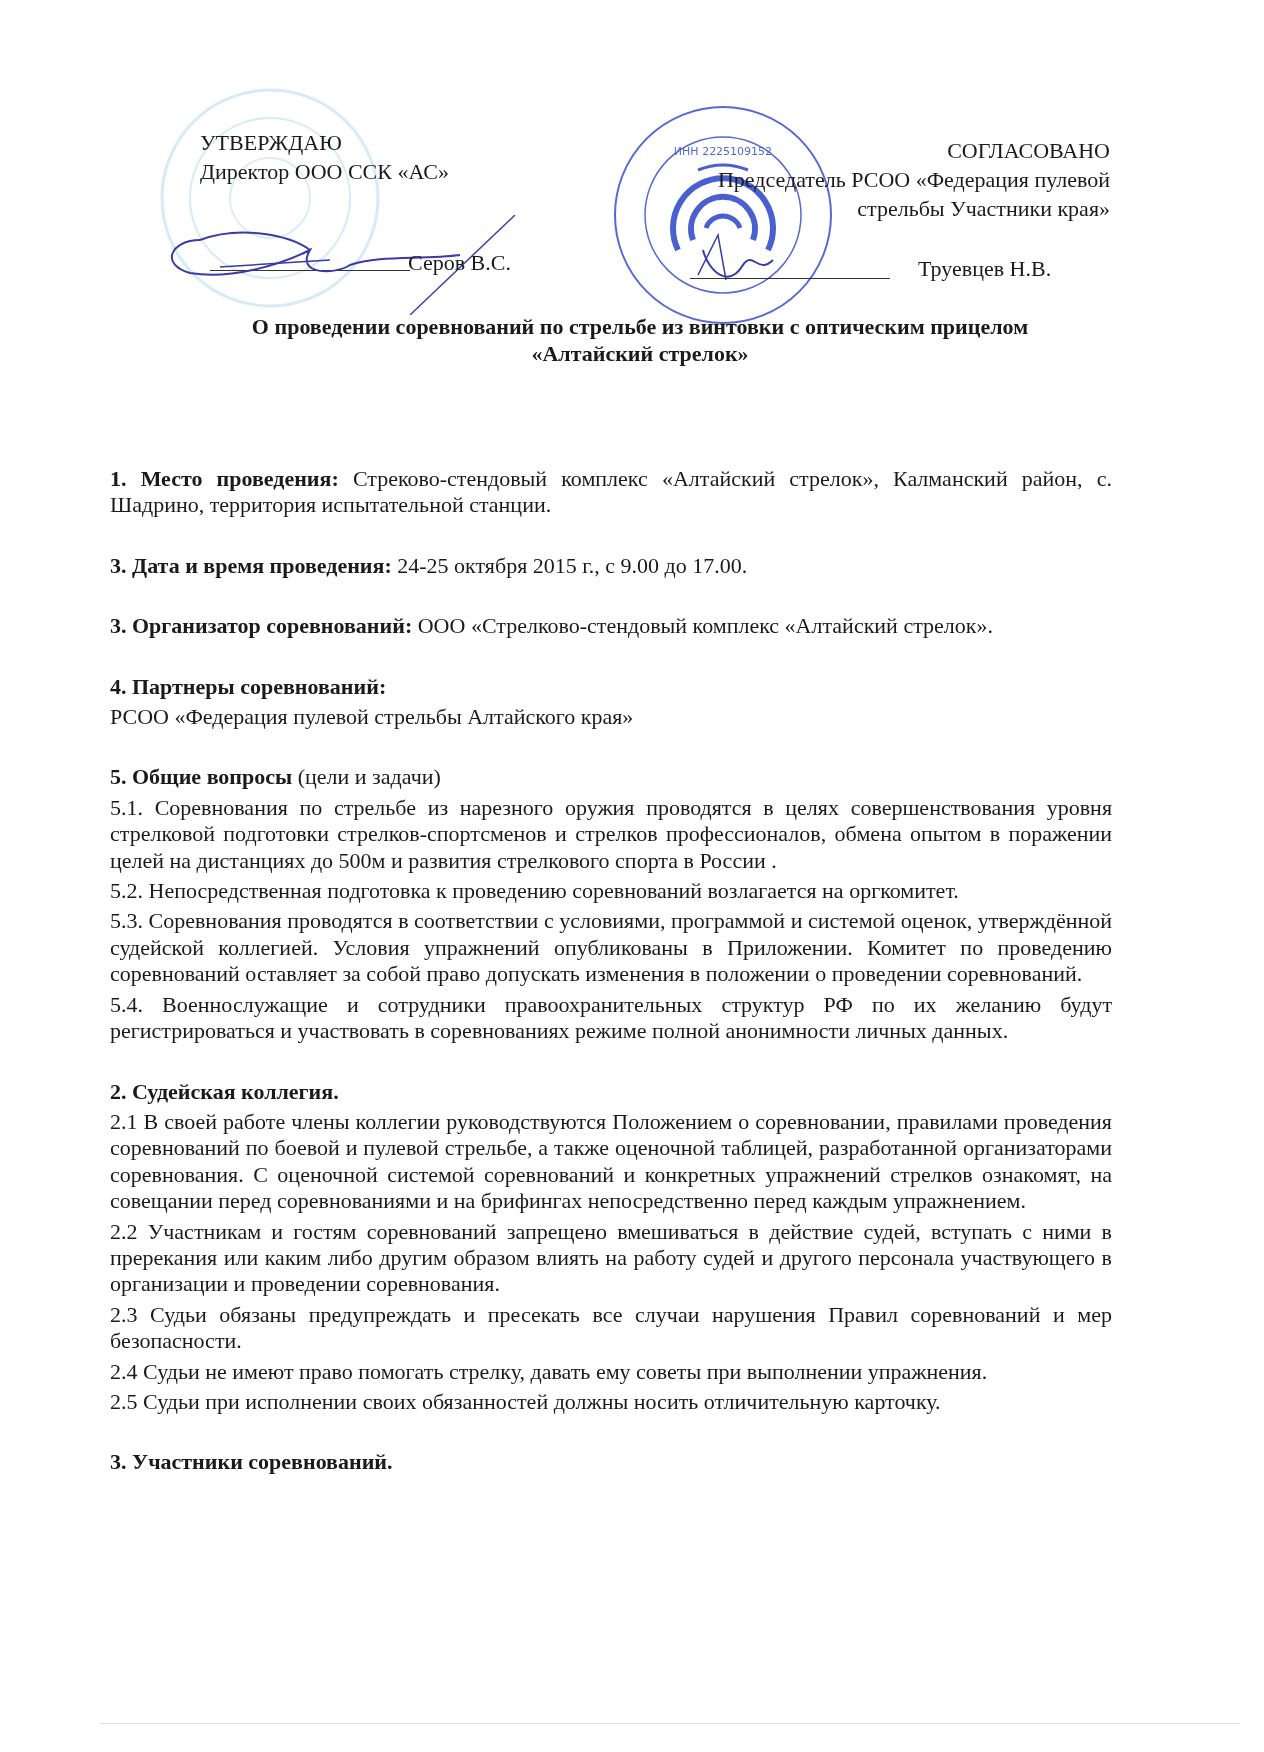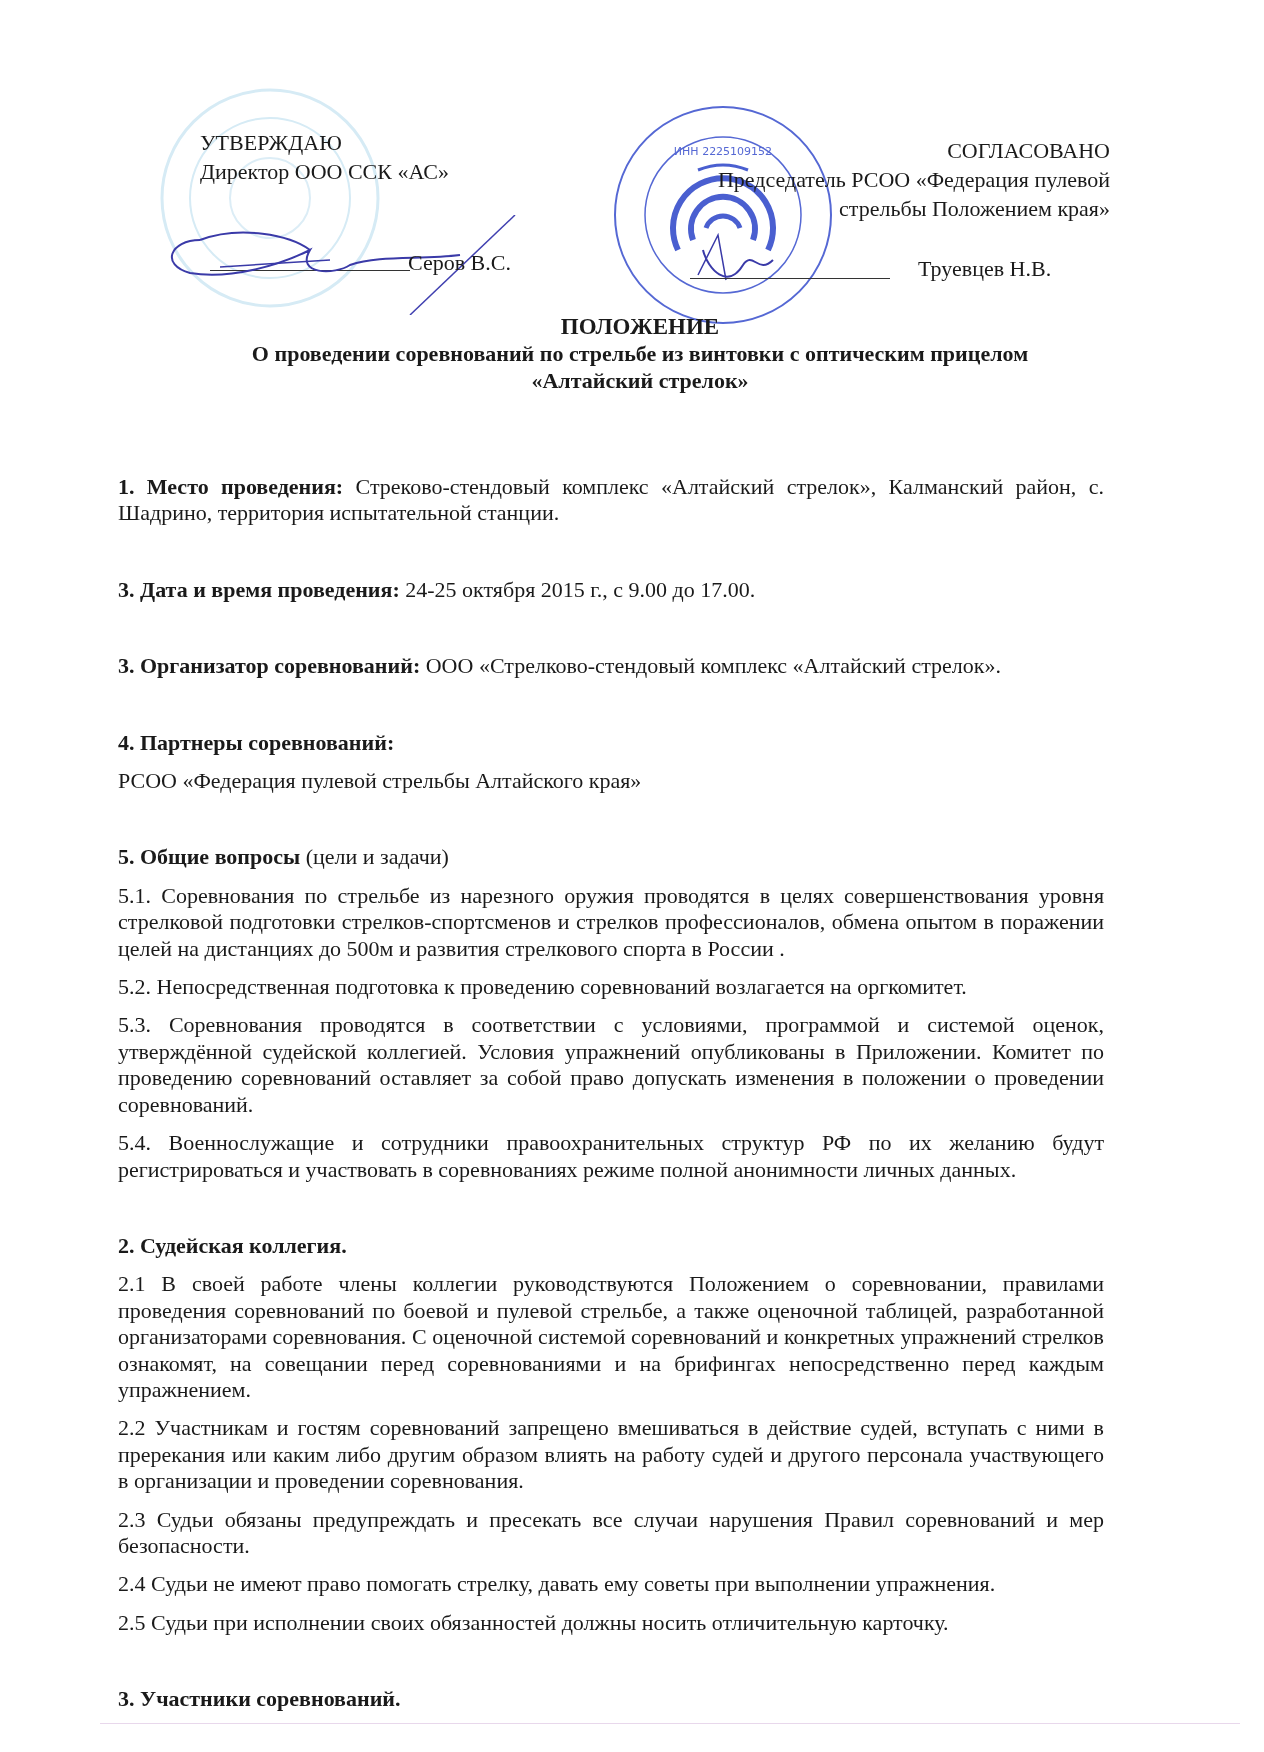--- a/index.html
+++ b/index.html
@@ -9,21 +9,21 @@
                    font-size: 22px; line-height: 29px; }
   .agree-block { position: absolute; left: 640px; top: 136px; width: 470px; text-align: right;
                  font-size: 22px; line-height: 29px; }
   .sig-name-left { position: absolute; left: 408px; top: 250px; font-size: 22px; }
   .sig-name-right { position: absolute; left: 892px; top: 256px; font-size: 22px; margin-left: 26px; }
   .sig-line { position: absolute; height: 1px; background: #333; }
   .title-block { position: absolute; left: 140px; top: 313px; width: 1000px; text-align: center;
                  font-weight: bold; font-size: 22px; line-height: 27px; }
   .title-main { font-size: 23px; }
   .content { position: absolute; left: 106px; top: 462px; width: 1010px; font-size: 22px; line-height: 26.4px; text-align: justify; }
-  .content p { margin: 12px; }
+  .content p { margin: 4px; }
   .gap { height: 26px; }
   .b { font-weight: bold; }
   .stamp { position: absolute; pointer-events: none; }
   .bottom-line { position: absolute; left: 100px; top: 1723px; width: 1140px; height: 1px; background: #e8d8ec; }
 </style>
 </head>
 <body>
 
 <svg class="stamp" style="left:150px;top:78px;" width="240" height="240" viewBox="0 0 240 240">
   <circle cx="120" cy="120" r="108" fill="none" stroke="#d6ebf5" stroke-width="3"></circle>
@@ -52,27 +52,26 @@
   <path d="M98 128 A 18 18 0 0 1 132 128" fill="none" stroke="#4a5fd0" stroke-width="5"></path>
   <path d="M90 70 Q 115 60 140 70" fill="none" stroke="#4a5fd0" stroke-width="3"></path>
   <text x="115" y="55" font-size="11" fill="#5568d4" text-anchor="middle" font-family="DejaVu Sans, sans-serif">ИНН 2225109152</text>
   <path d="M95 150 C 100 170, 120 190, 135 165 C 145 150, 150 175, 165 160" fill="none" stroke="#3a3aa8" stroke-width="2"></path>
   <path d="M90 175 L 110 135 L 118 180" fill="none" stroke="#3a3aa8" stroke-width="1.5"></path>
 </svg>
 
 <div class="agree-block">
   <div>СОГЛАСОВАНО</div>
   <div>Председатель РСОО «Федерация пулевой</div>
-  <div>стрельбы Положением края»</div>
+  <div>стрельбы Участники края»</div>
 </div>
 <div class="sig-line" style="left:690px;top:278px;width:200px;"></div>
 <div class="sig-name-right">Труевцев Н.В.</div>
 
 <div class="title-block">
-  <div class="title-main">ПОЛОЖЕНИЕ</div>
   <div>О проведении соревнований по стрельбе из винтовки с оптическим прицелом</div>
   <div>«Алтайский стрелок»</div>
 </div>
 
 <div class="content">
   <p><span class="b">1. Место проведения:</span><span> Стреково-стендовый комплекс «Алтайский стрелок», Калманский район, с. Шадрино, территория испытательной станции.</span></p>
   <div class="gap"></div>
   <p><span class="b">3. Дата и время проведения:</span><span> 24-25 октября 2015 г., с 9.00 до 17.00.</span></p>
   <div class="gap"></div>
   <p><span class="b">3. Организатор соревнований:</span><span> ООО «Стрелково-стендовый комплекс «Алтайский стрелок».</span></p>

